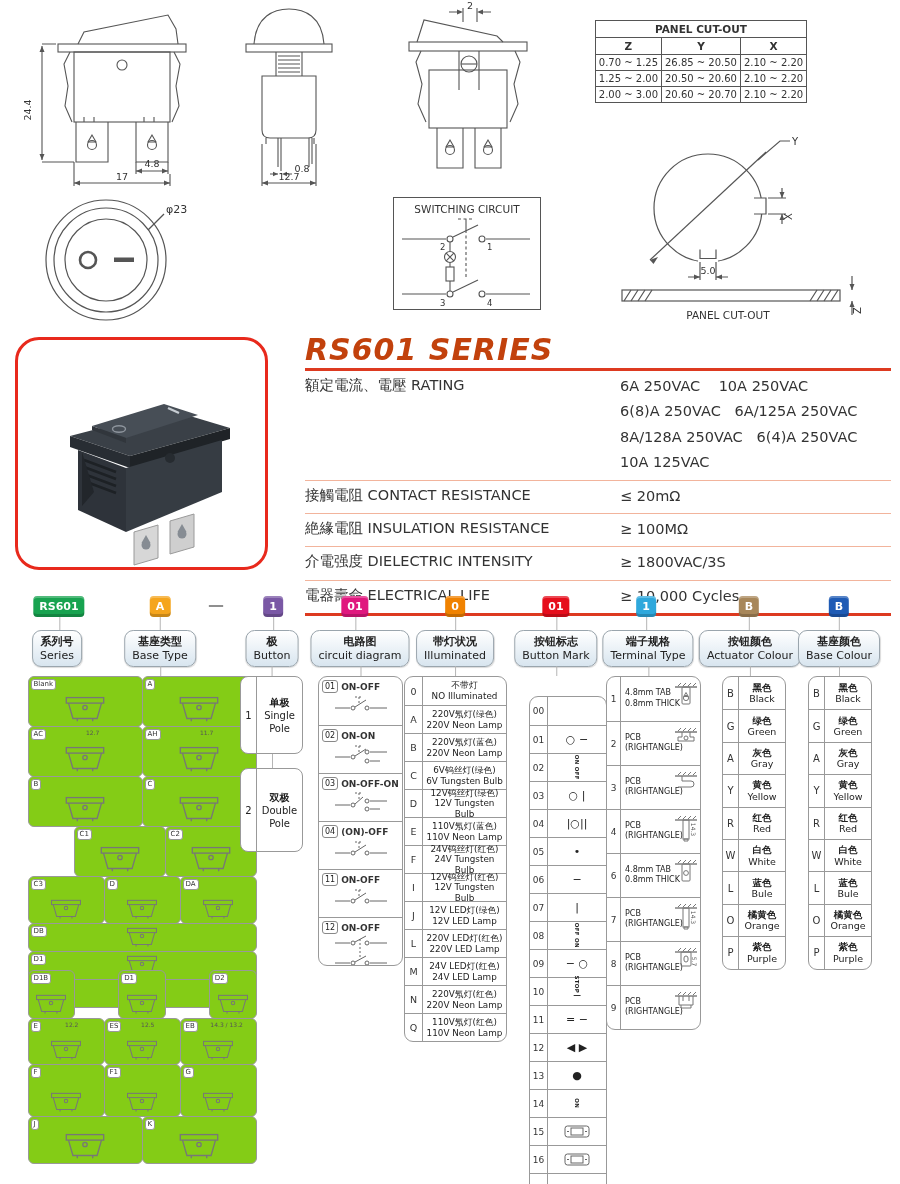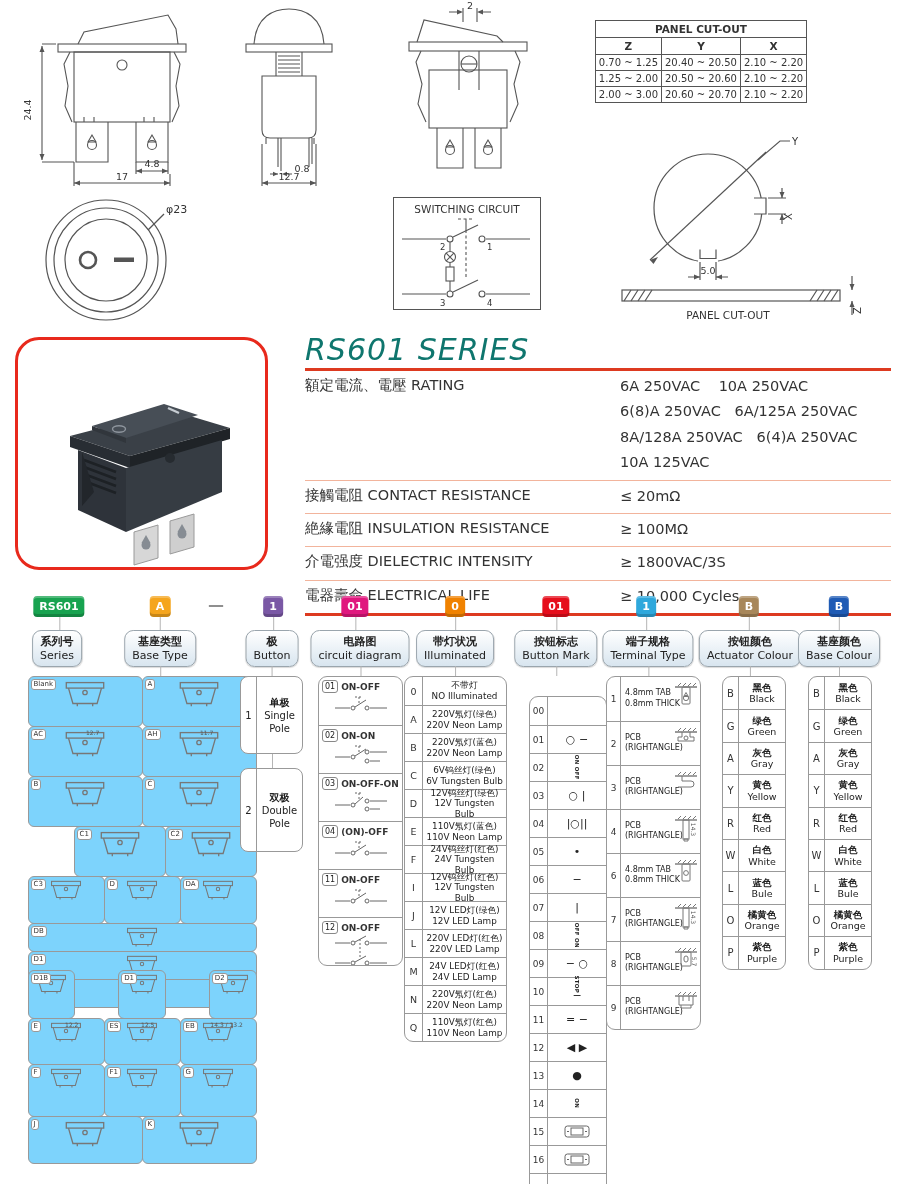--- a/index.html
+++ b/index.html
@@ -17,21 +17,21 @@
   .pc-title{font-size:10.5px}
 
   
   .sc-box{position:absolute;left:393px;top:197px;width:148px;height:113px;border:1.6px solid #555;background:#fff}
   .sc-title{font-size:10.5px;text-align:center;padding-top:5px;color:#333}
 
   
   .photo-box{position:absolute;left:15px;top:337px;width:253px;height:233px;border:3px solid #e8291c;border-radius:24px;background:#fff;overflow:hidden}
 
   
-  .series-title{position:absolute;left:305px;top:332px;font-size:30px;font-weight:normal;font-style:italic;color:#0f766e;letter-spacing:1px}
+  .series-title{position:absolute;left:305px;top:332px;font-size:30px;font-weight:bold;font-style:italic;color:#c2410c;letter-spacing:1px}
   #specs{position:absolute;left:305px;top:368px;width:586px;border-top:3px solid #dd3a20;border-bottom:3px solid #dd3a20}
   .spec-row{display:flex;border-top:1.5px solid #f2b49c;padding:3px 0 4px 0}
   .spec-row:first-child{border-top:none}
   .spec-label{width:315px;font-size:14.5px;color:#333;padding-top:2px}
   .spec-values{font-size:14.5px;color:#333;white-space:pre;line-height:1.75}
 
   
   .badge{position:absolute;top:596px;height:21px;padding:0 6px;border-radius:4px;color:#fff;font-weight:bold;font-size:11px;display:flex;align-items:center;justify-content:center;transform:translateX(-50%);box-shadow:inset 0 -3px rgba(0,0,0,.18), inset 0 2px rgba(255,255,255,.25)}
   .badge::after{content:"";position:absolute;top:100%;left:50%;width:1px;height:13px;background:#b5b5b5}
   .ord-dash{position:absolute;left:208px;top:595px;font-size:16px;font-weight:bold;color:#8f8f8f}
@@ -42,21 +42,21 @@
   
   .ocol{position:absolute;border:1px solid #999;border-radius:9px;background:#fff;overflow:hidden}
   .orow{display:flex;align-items:stretch;border-top:1px solid #999}
   .orow:first-child{border-top:none}
   .ocode{display:flex;align-items:center;justify-content:center;border-right:1px solid #999;font-size:9px;color:#333;flex:0 0 auto}
   .ocontent{flex:1;display:flex;flex-direction:column;align-items:center;justify-content:center;text-align:center;line-height:1.2;padding:1px}
 
   
   #baseGrid{position:absolute;left:28px;top:676px;width:228px}
   .bt-row{display:flex}
-  .bt-cell{position:relative;flex:1;border:1px solid #999;border-radius:6px;margin:-0.5px;display:flex;align-items:flex-start;justify-content:center;padding-bottom:3px;background:#7dd3fc}
+  .bt-cell{position:relative;flex:1;border:1px solid #999;border-radius:6px;margin:-0.5px;display:flex;align-items:flex-end;justify-content:center;padding-bottom:3px;background:#84cc16}
   .bt-chip{position:absolute;top:2px;left:2px;border:1px solid #999;border-radius:3px;background:#fff;font-size:7px;padding:0 2px;color:#333;line-height:1.4}
   .bt-dim{position:absolute;top:2px;left:55%;transform:translateX(-35%);font-size:6px;color:#555;white-space:nowrap}
 
   
   #polesCol{position:absolute;left:240px;top:676px;width:63px}
   .pole-box{position:relative;border:1px solid #999;border-radius:8px;background:#fff;display:flex;height:78px}
   .pole-box + .pole-box{margin-top:14px;height:84px}
   .pole-box + .pole-box::before{content:"";position:absolute;left:50%;top:-15px;width:1px;height:14px;background:#b5b5b5}
   .pole-code{flex:0 0 16px;display:flex;align-items:center;justify-content:center;border-right:1px solid #999;font-size:10px}
   .pole-text{flex:1;display:flex;flex-direction:column;align-items:center;justify-content:center;text-align:center;font-size:10px;line-height:1.3}
@@ -170,21 +170,21 @@
         <tr>
           <th colspan="3" class="pc-title">PANEL CUT-OUT</th>
         </tr>
     <tr>
       <th>Z</th>
       <th>Y</th>
       <th>X</th>
     </tr>
     <tr>
       <td>0.70 ~ 1.25</td>
-      <td>20.40 ~ 20.50</td>
+      <td>26.85 ~ 20.50</td>
       <td>2.10 ~ 2.20</td>
     </tr>
     <tr>
       <td>1.25 ~ 2.00</td>
       <td>20.50 ~ 20.60</td>
       <td>2.10 ~ 2.20</td>
     </tr>
     <tr>
       <td>2.00 ~ 3.00</td>
       <td>20.60 ~ 20.70</td>

